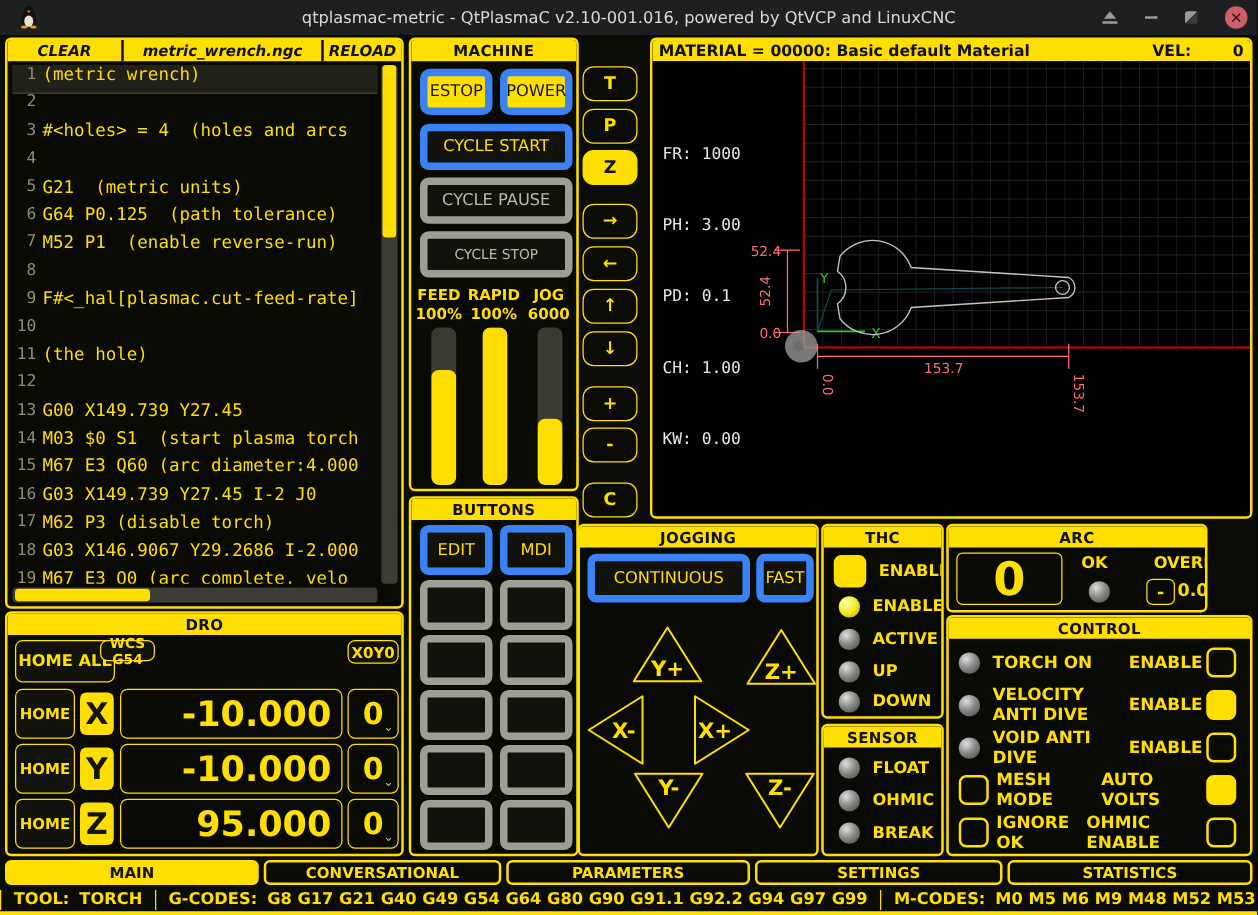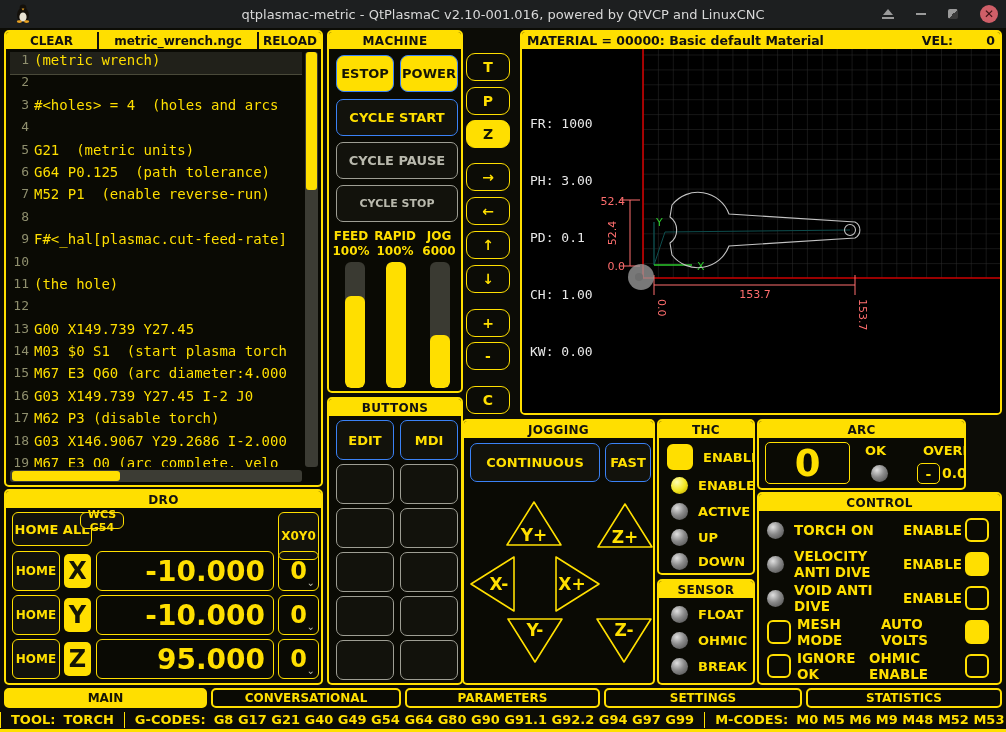--- a/index.html
+++ b/index.html
@@ -18,33 +18,33 @@
   .ico-shade::after { content:""; position:absolute; left:0; bottom:0; width:12px; height:2px; background:#9a9a9a; }
   .ico-min { width:10px; height:2px; background:#9a9a9a; }
   .ico-max { width:10px; height:10px; background:linear-gradient(135deg,#9a9a9a 50%,#3a3a3a 50%); border-radius:2px; }
   .ico-close { width:18px; height:18px; border-radius:50%; background:#cf5f68; color:#3a1114;
                display:flex; align-items:center; justify-content:center; font-size:12px; font-weight:bold; }
 
   
   .panel { position:absolute; background:#0a0a04; border:2px solid #ffdf00; border-radius:5px; overflow:hidden; }
   .phead { height:17px; background:#ffdf00; color:#111; font-size:12px; font-weight:bold;
            display:flex; align-items:center; justify-content:center; letter-spacing:.3px; }
-  .btn { position:absolute; background:#12120c; border:1px solid #3b82f6; border-radius:7px; color:#ffdf00;
-         display:flex; align-items:center; justify-content:center; font-weight:bold; }
+  .btn { position:absolute; background:#12120c; border:6px solid #3b82f6; border-radius:7px; color:#ffdf00;
+         display:flex; align-items:center; justify-content:center; font-weight:normal; }
   .btn.gray { border-color:#9e9e94; color:#b9b9ad; }
   .btn.solid { background:#ffdf00; color:#151505; }
   .led { width:17px; height:17px; border-radius:50%; flex:0 0 auto;
          background:radial-gradient(circle at 35% 30%, #e0e0e0, #8a8a8a 45%, #4a4a4a 95%); }
   .led.on { background:radial-gradient(circle at 35% 30%, #ffffb0, #f2e51e 55%, #b99f00 95%); }
   .chk { width:24px; height:24px; border:2px solid #ffdf00; border-radius:6px; background:#0a0a04; flex:0 0 auto; }
   .chk.on { background:#ffdf00; }
 
   
   .filebar { height:17px; background:#ffdf00; display:flex; color:#111; font-size:12px; font-weight:bold; }
-  .filebar > div { display:flex; align-items:center; justify-content:center; }
+  .filebar > div { display:flex; align-items:center; justify-content:center;font-style:italic; }
   .fb-clear { width:93px; border-right:2px solid #111; }
   .fb-name { flex:1; border-right:2px solid #111; }
   .fb-reload { width:62px; }
   .code { position:absolute; left:4px; top:20px; right:19px; bottom:18px; overflow:hidden;
           font-family:"DejaVu Sans Mono","Liberation Mono",monospace; font-size:14px; color:#ffdf00; }
   .cline { height:22.4px; white-space:pre; display:flex; }
   .cline .ln { width:24px; text-align:right; padding-right:5px; color:#8f8f6e; flex:0 0 auto; font-size:13px; }
   .cline.cur { background:#21211a; outline:1px solid #4a4a3a; }
   .vscroll { position:absolute; top:20px; right:3px; width:13px; bottom:18px; background:#3c3c34; border-radius:3px; }
   .vthumb { position:absolute; left:1px; right:1px; top:0; height:138px; background:#ffdf00; border-radius:3px; }
@@ -171,21 +171,21 @@
       </div>
   </div>
 
   <div class="panel" style="left:4px; top:489px; width:319px; height:196px;">
     <div class="phead">DRO</div>
     <div class="dro-btn" style="left:6px; top:21px; width:80px; height:34px; font-size:13px;">HOME ALL</div>
     <div class="dro-btn" style="left:74px; top:21px; width:44px; height:17px; font-size:11px; flex-direction:column; line-height:13px;">
       <span>WCS</span>
         <span>G54</span>
     </div>
-    <div class="dro-btn" style="left:272px; top:21px; width:41px; height:48px; font-size:12px;text-align:center;">X0Y0</div>
+    <div class="dro-btn" style="left:272px; top:21px; width:41px; height:19px; font-size:12px;text-align:center;">X0Y0</div>
 
     <div class="dro-btn" style="left:6px; top:60px; width:48px; height:40px; font-size:12px;">HOME</div>
     <div class="axis-chip" style="left:58px; top:63px;">X</div>
     <div class="dro-val" style="left:90px; top:60px; width:178px;">-10.000</div>
     <div class="zero-btn" style="left:272px; top:60px;">
         <span>0</span>
         <span class="chev">⌄</span>
       </div>
 
     <div class="dro-btn" style="left:6px; top:104px; width:48px; height:40px; font-size:12px;">HOME</div>

